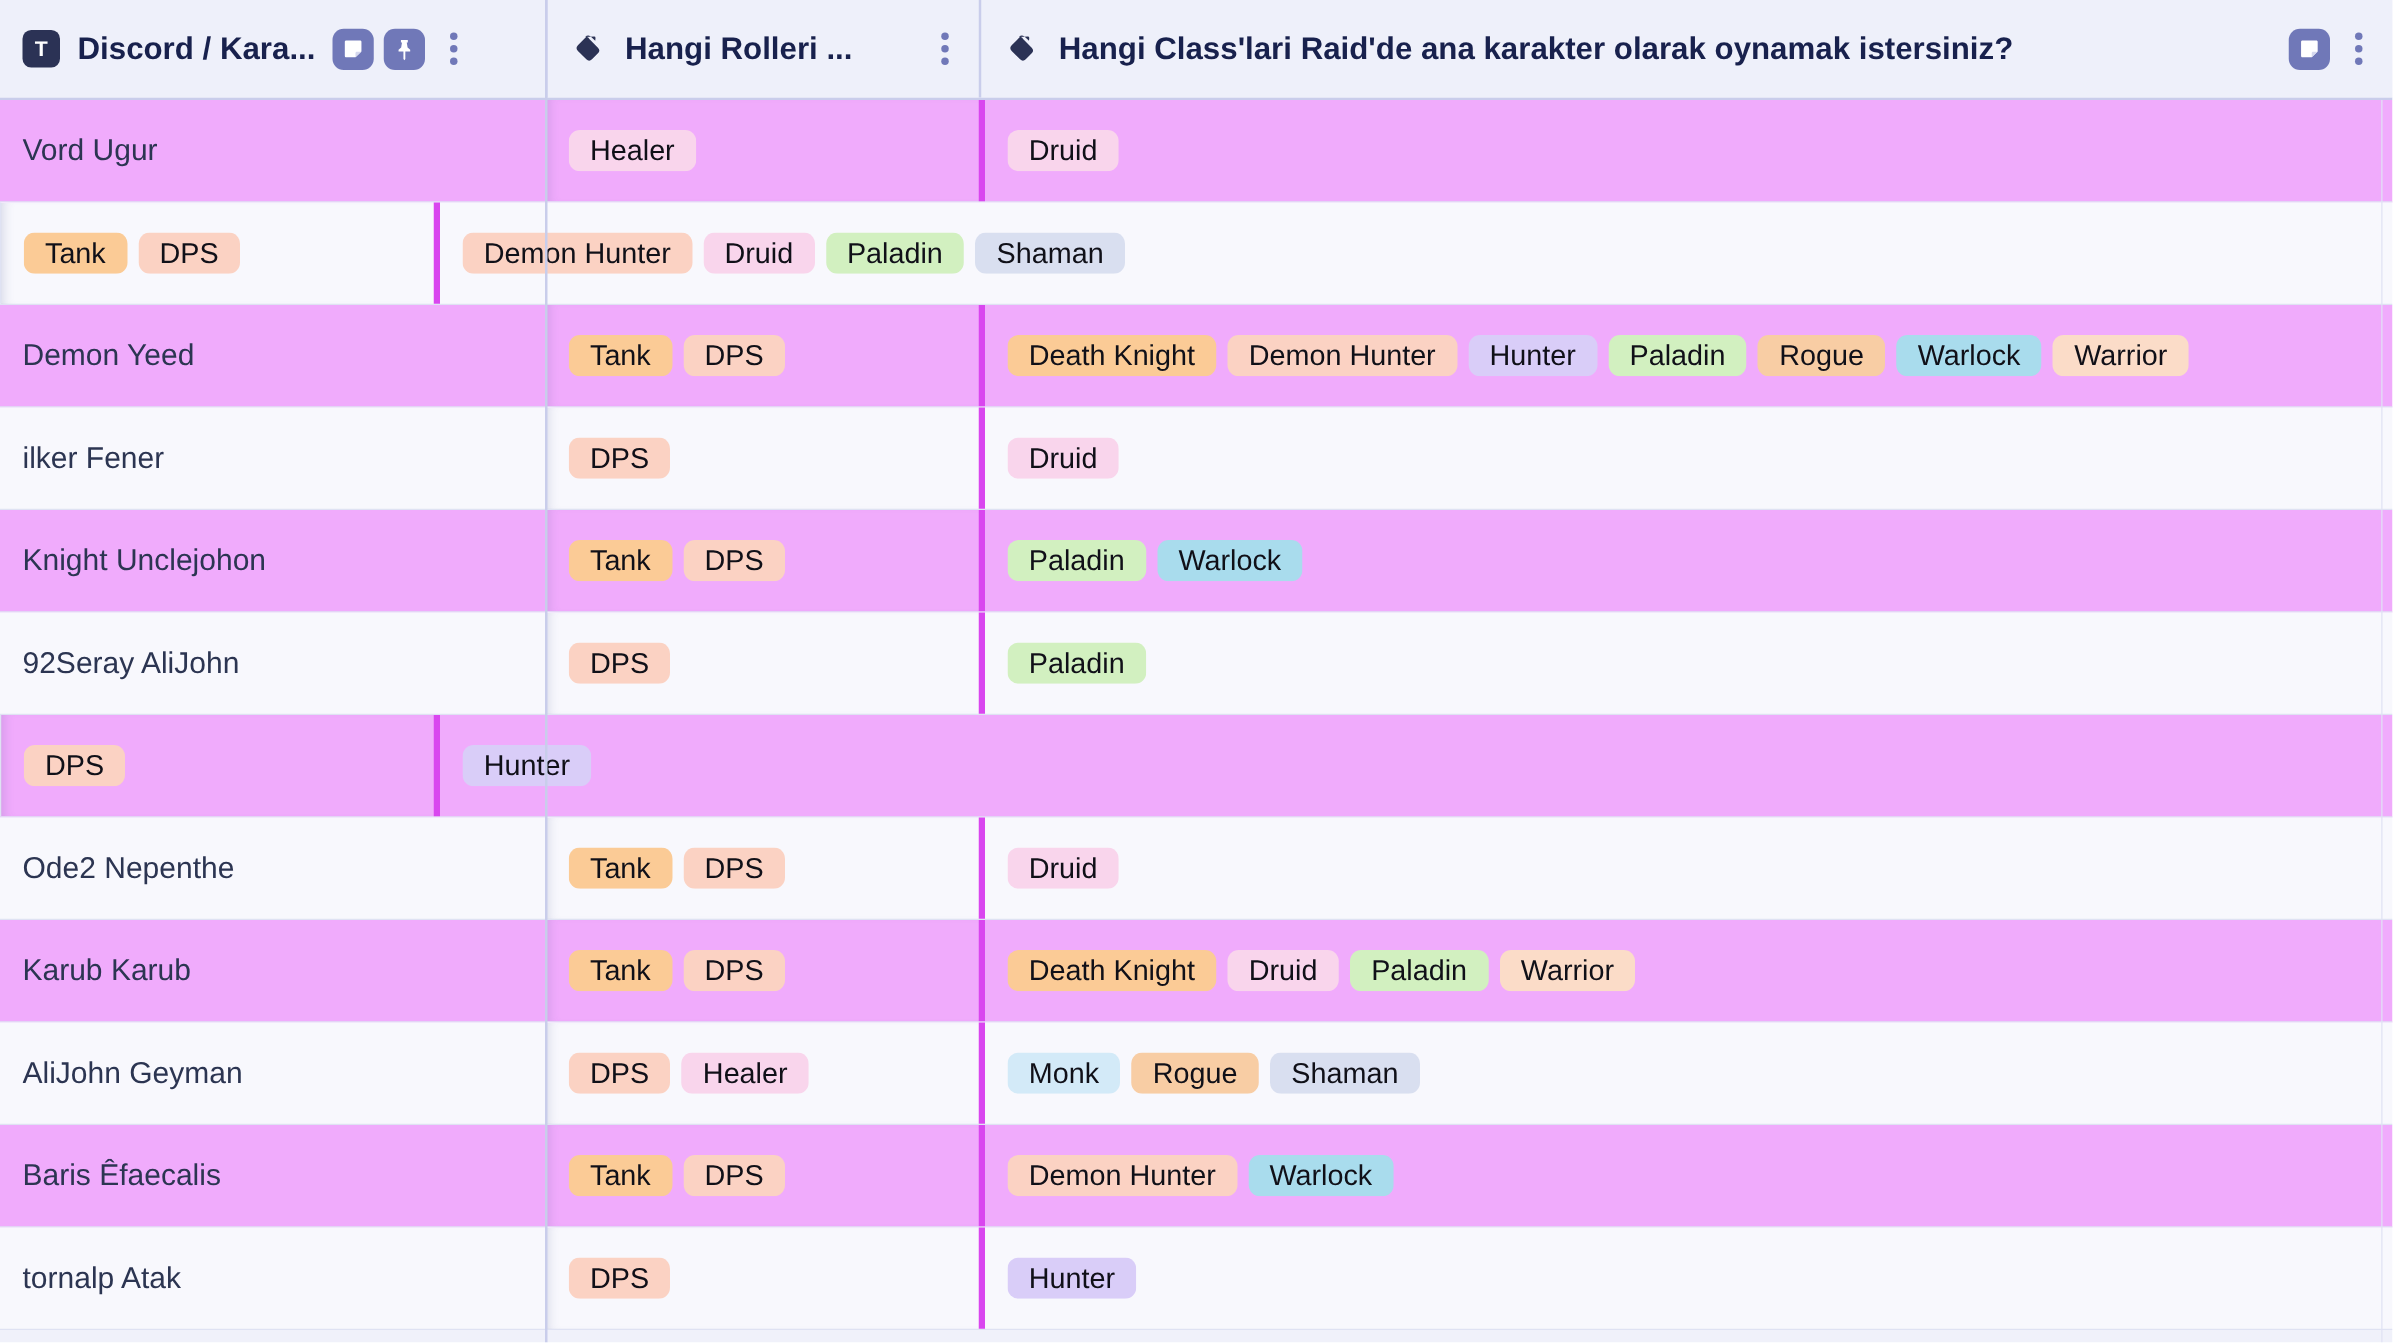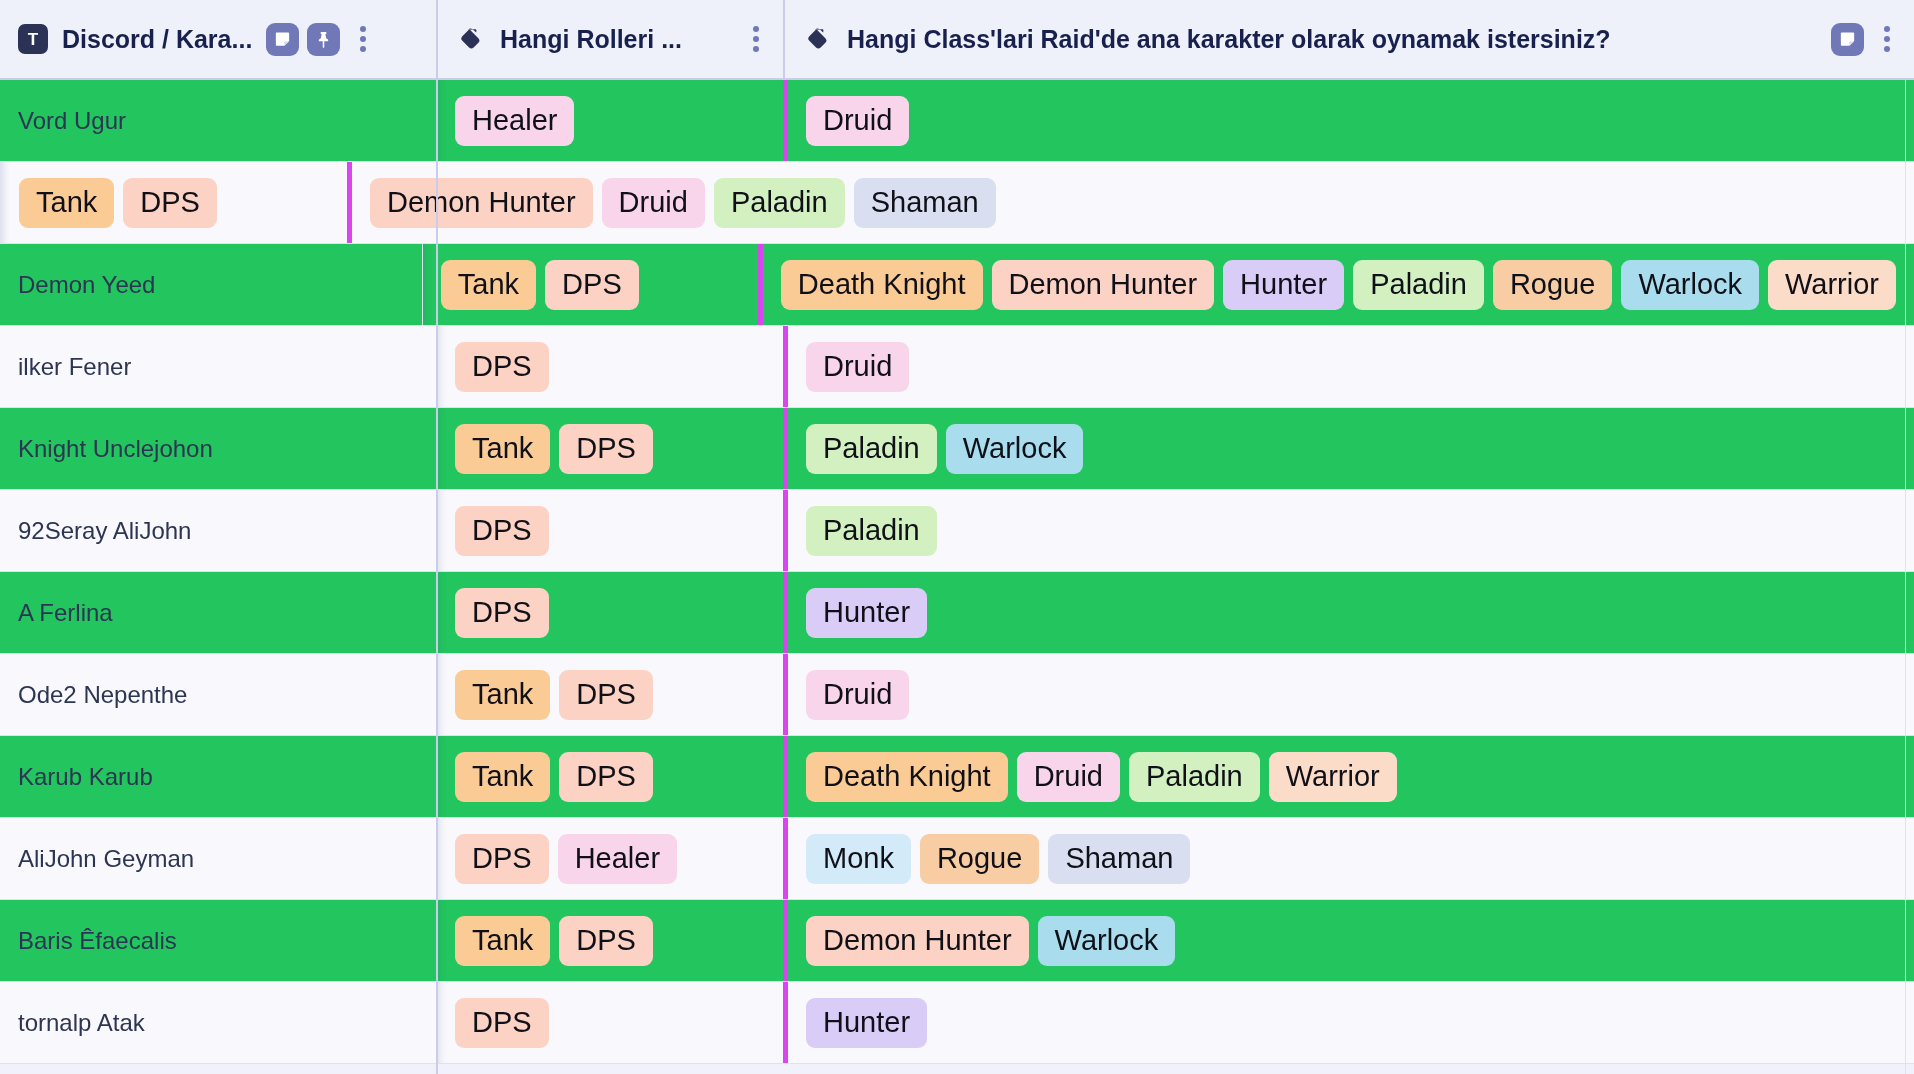--- a/index.html
+++ b/index.html
@@ -123,21 +123,21 @@
   .h-right { display: flex; align-items: center; padding-right: 14px; flex: 0 0 auto; }
 
   
   .body-rows { position: relative; }
 
   .row {
     display: flex;
     height: 82px;
     box-sizing: border-box;
     border-bottom: 1px solid #dfe2f3;
-    background: #22c55e;
+    background: #f0abfc;
   }
   .row.alt { background: #f8f8fd; }
 
   .cell {
     display: flex;
     align-items: center;
     box-sizing: border-box;
     height: 100%;
     padding: 0 18px;
     position: relative;
@@ -158,24 +158,24 @@
     align-items: center;
     gap: 9px;
     flex-wrap: nowrap;
     overflow: hidden;
   }
 
   .tag {
     display: inline-flex;
     align-items: center;
     justify-content: center;
-    height: 50px;
+    height: 33px;
     padding: 0 17px;
     border-radius: 9px;
-    font-size: 29px;
+    font-size: 23px;
     color: #101018;
     white-space: nowrap;
     flex: 0 0 auto;
   }
 
   
   .vline {
     position: absolute;
     top: 0;
     bottom: 0;
@@ -375,23 +375,20 @@
             <span class="tag" style="background: rgb(251, 210, 195);">DPS</span>
           </div>
         </div>
         <div class="cell col-class">
           <div class="tags">
             <span class="tag" style="background: rgb(210, 240, 192);">Paladin</span>
           </div>
         </div>
       </div>
       <div class="row">
-        <div class="cell col-name">
-          <span class="name-text">A Ferlina</span>
-        </div>
         <div class="cell col-roles">
           <div class="tags">
             <span class="tag" style="background: rgb(251, 210, 195);">DPS</span>
           </div>
         </div>
         <div class="cell col-class">
           <div class="tags">
             <span class="tag" style="background: rgb(217, 205, 248);">Hunter</span>
           </div>
         </div>

